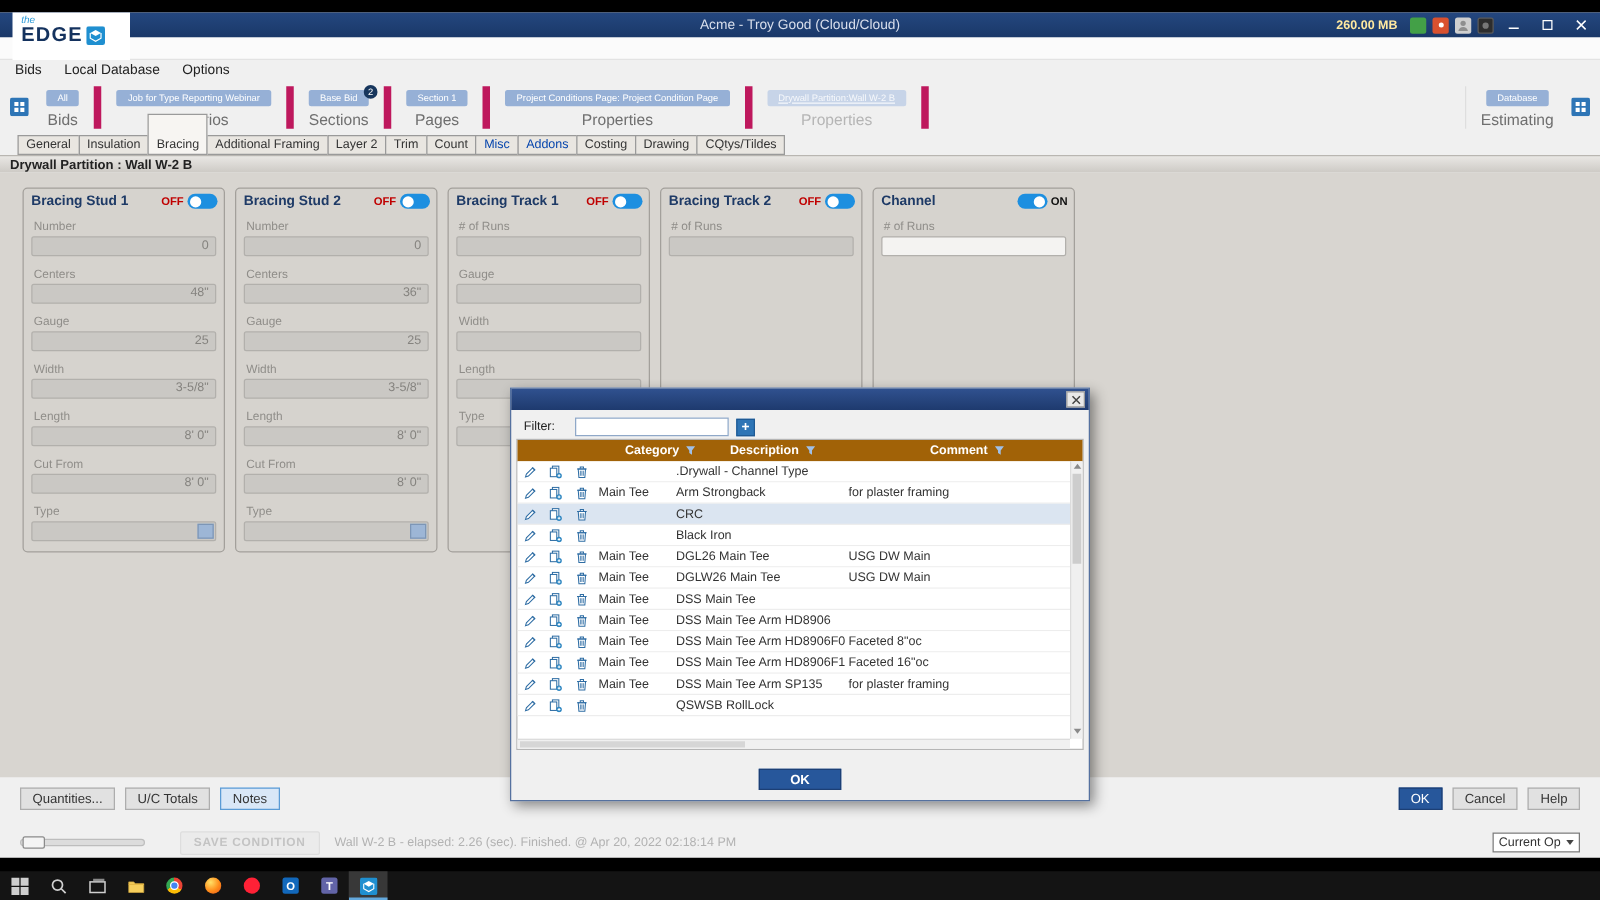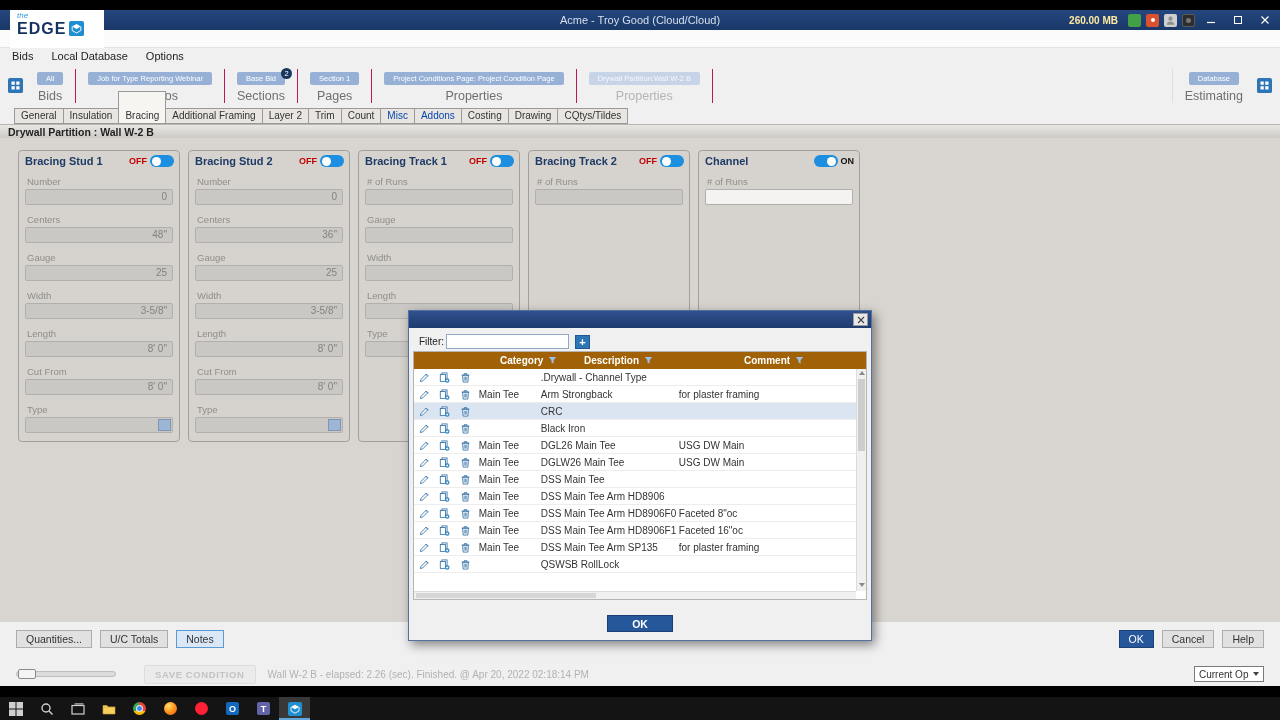--- a/index.html
+++ b/index.html
@@ -29,26 +29,26 @@
   .logo { position:absolute; left:10px; top:0; width:94px; height:38px; background:#fff; padding:1px 7px 0; z-index:6; }
   .logo-the { font-size:8px; font-style:italic; color:#2d9bd8; line-height:9px; }
   .logo-row { display:flex; align-items:center; gap:3px; }
   .logo-edge { font-size:16px; font-weight:bold; letter-spacing:1px; color:#14325e; line-height:17px; }
 
   .menubar { position:absolute; left:0; top:38px; width:100%; height:15px; display:flex; align-items:center; gap:18px; padding-left:12px; }
   .menu-item { font-size:11px; color:#222; cursor:default; }
 
   .toolbar { position:absolute; left:0; top:53px; width:100%; height:45px; display:flex; align-items:center; padding:0 6px; }
   .mini-ico { width:15px; height:15px; margin:0 2px; display:inline-flex; }
-  .tgroup { display:flex; flex-direction:column; align-items:center; padding:3px 12px 0; border-right:1px solid #be185d; }
+  .tgroup { display:flex; flex-direction:column; align-items:center; padding:3px 12px 0; border-right:6px solid #be185d; }
   .tgroup:last-of-type { border-right:none;align-items:center; }
   .tgroup.rightmost { margin-left:auto; border-left:1px solid #dedede; border-right:none; }
   .pillwrap { position:relative; }
   .pill { background:#96b0d6; color:#fff; font-size:7.5px; padding:2px 9px; border-radius:2px; white-space:nowrap; line-height:9px; }
-  .tgroup.disabled .pill { background:#c7d4e8; color:#f6f8fb; }
+  .tgroup.disabled .pill { background:#c7d4e8; color:#f6f8fb;text-decoration:underline; }
   .badge { position:absolute; right:-7px; top:-4px; width:11px; height:11px; border-radius:50%;
     background:#17365d; color:#fff; font-size:7.5px; display:flex; align-items:center; justify-content:center; }
   .glabel { font-size:12.5px; color:#6f6f6f; margin-top:4px; white-space:nowrap; }
   .tgroup.disabled .glabel { color:#b5b5b5; }
 
   .tabstrip { position:absolute; left:0; top:98px; width:100%; height:16px; display:flex; align-items:flex-end; padding-left:14px; }
   .tab { font-size:10px; color:#333; background:#e9e6e1; border:1px solid #9a9a9a; padding:1px 6px 2px; margin-right:-1px; white-space:nowrap; }
   .tab.active { background:#f7f5f2; padding-top:18px; position:relative; z-index:2; }
   .tab.link { color:#0645ad; }
 
@@ -75,21 +75,21 @@
   .field-input.enabled { background:#f4f3f1; }
   .field-input.has-picker { padding-right:18px; }
   .picker { position:absolute; right:1px; top:1px; width:13px; height:12px; background:#9db6d6; border:1px solid #7d96b6; }
 
   
   .dialog { position:absolute; left:408px; top:172px; width:464px; height:331px; background:#f0f0f0;
     border:1px solid #55719f; box-shadow:3px 4px 10px rgba(0,0,0,.45); z-index:20; }
   .dlg-titlebar { height:17px; background:linear-gradient(#30518f,#1e3a6e); display:flex; justify-content:flex-end; align-items:center; padding-right:3px; }
   .dlg-close { width:15px; height:13px; background:#e8e8e8; border:1px solid #9a9a9a; display:flex; align-items:center; justify-content:center; }
   .dlg-filter-row { display:flex; align-items:center; padding:6px 6px 0 10px; }
-  .dlg-filter-label { font-size:10px; color:#222; margin-right:2px;text-align:center; }
+  .dlg-filter-label { font-size:10px; color:#222; margin-right:16px;text-align:center; }
   .dlg-filter-input { width:123px; height:15px; background:#fff; border:1px solid #8fa8c8; }
   .dlg-add { width:15px; height:14px; background:#2e75b6; border:1px solid #1f5a94; color:#fff; font-size:11px;
     font-weight:bold; text-align:center; line-height:12px; margin-left:6px; }
   .dlg-table { position:absolute; left:4px; right:4px; top:40px; bottom:40px; background:#fff; border:1px solid #b5b5b5; }
   .thead { display:flex; height:17px; background:#a16207; color:#fff; font-size:10px; font-weight:bold; align-items:center;gap:22px; }
   .th { display:flex; align-items:center; gap:5px; padding:0 2px; }
   .th.icons { width:62px; }
   .th.cat { width:62px; }
   .th.desc { width:138px; }
   .th.com { flex:1; }

